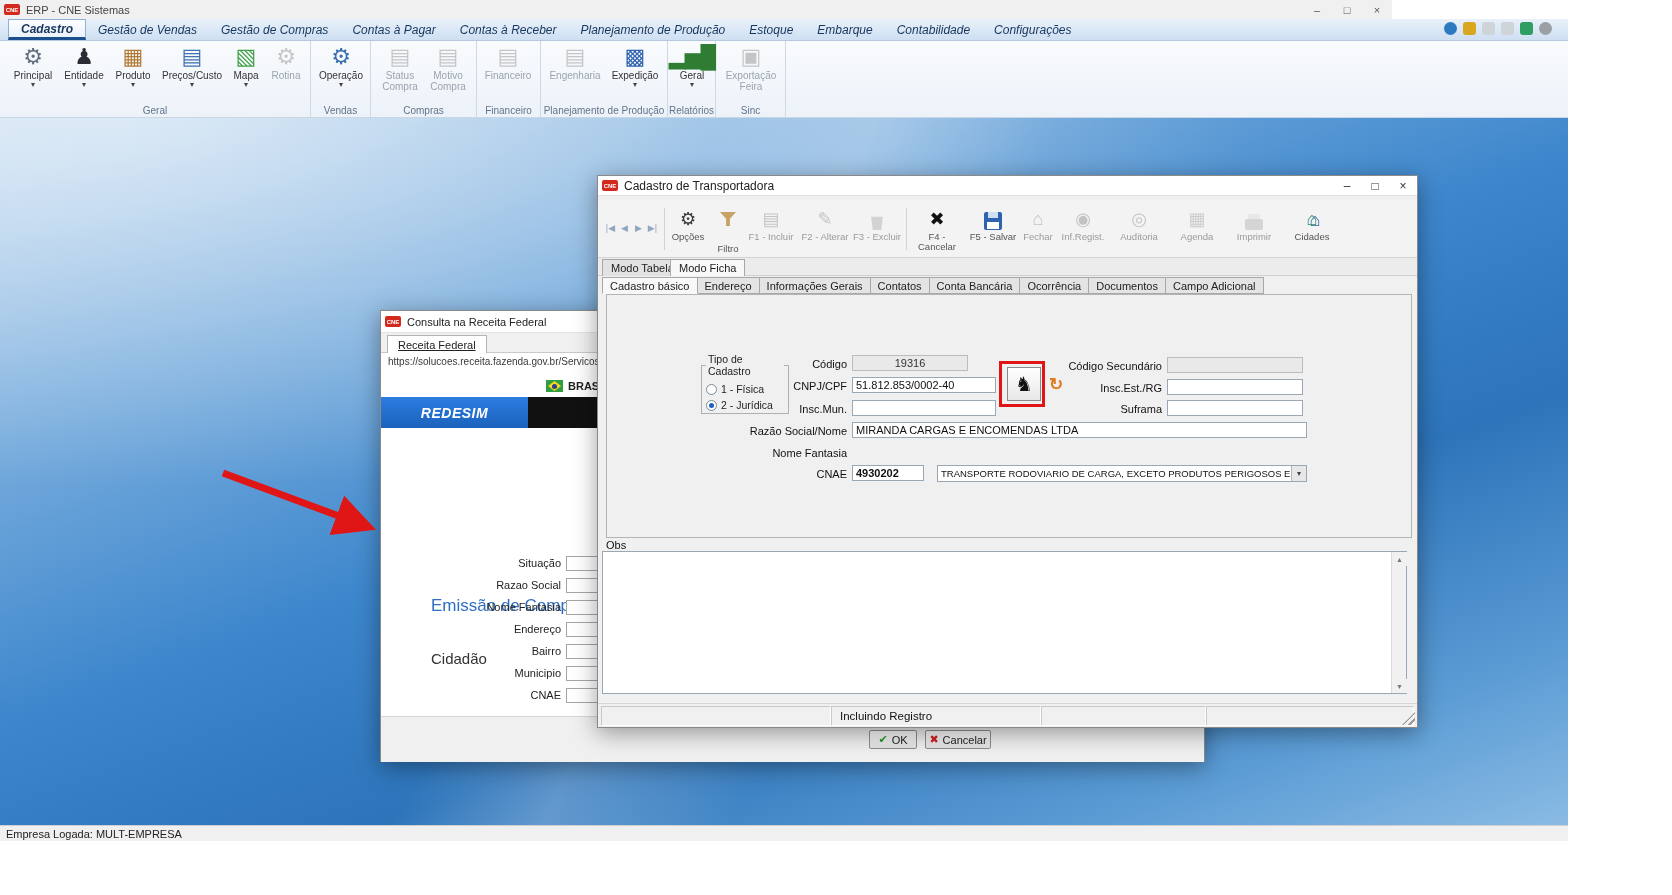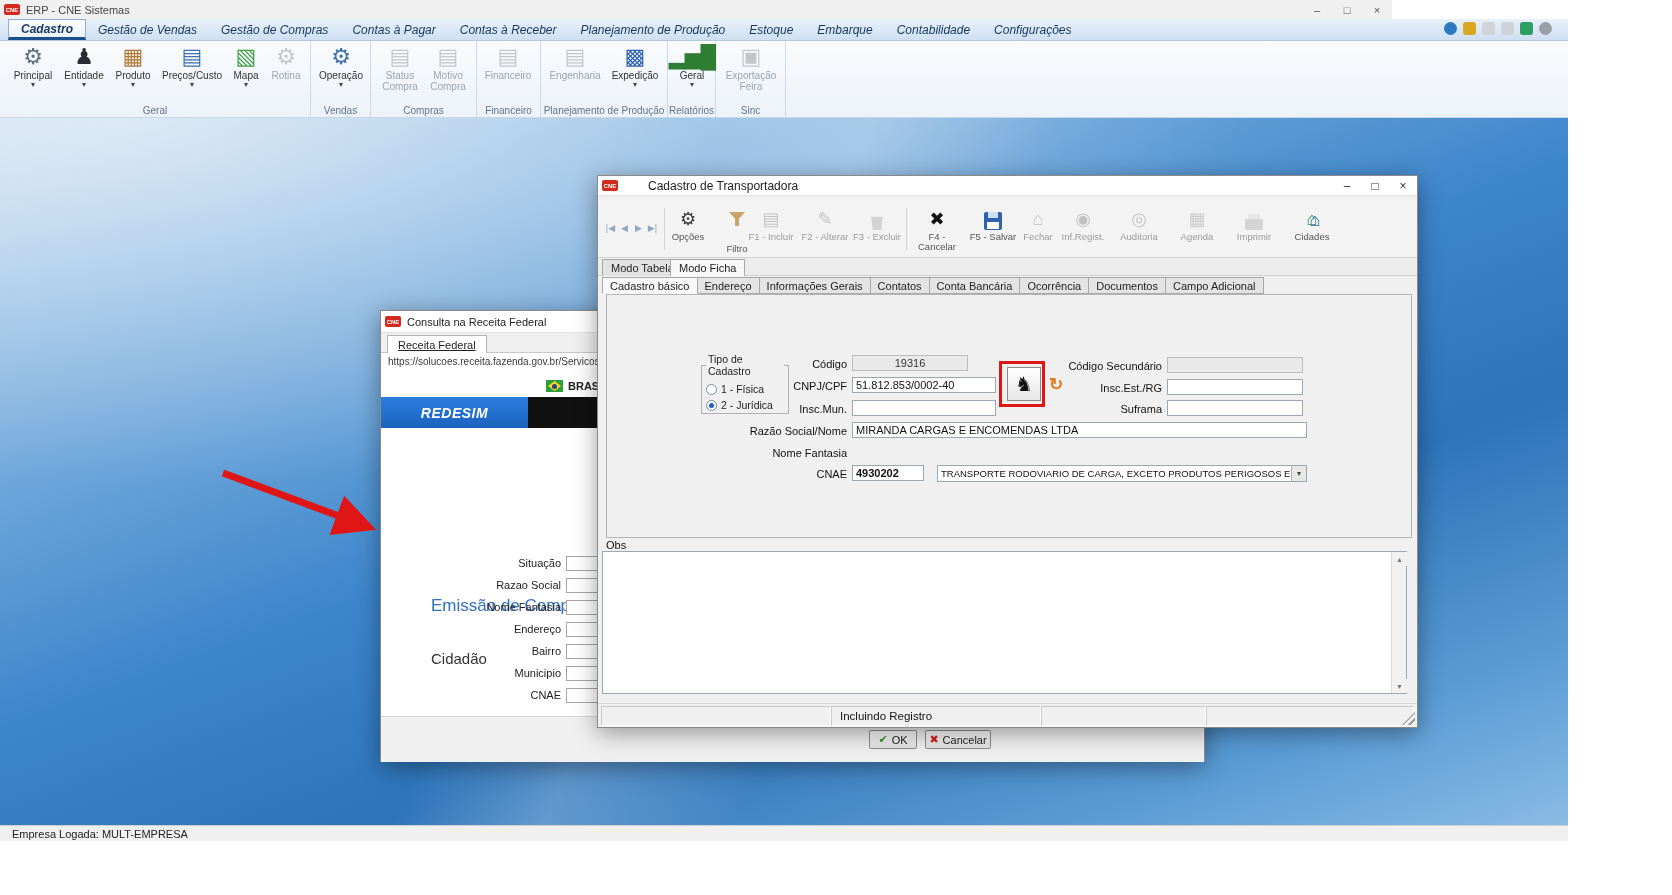--- a/index.html
+++ b/index.html
@@ -112,21 +112,21 @@
   .sp { position:absolute; top:2px; height:20px; border:1px solid #c9c9c9; border-right-color:#fff; border-bottom-color:#fff; background:#f0f0f0; font-size:11.5px; color:#111; display:flex; align-items:center; padding:0 8px; }
   .grip { position:absolute; right:2px; bottom:2px; width:13px; height:13px;
     background:repeating-linear-gradient(135deg, transparent 0 3px, #9a9a9a 3px 5px); clip-path:polygon(100% 0,100% 100%,0 100%); }
 
   
   .anno-rect { position:absolute; left:999px; top:361px; width:46px; height:46px; border:3px solid #e01616; z-index:6; }
   #anno-arrow { position:absolute; left:205px; top:455px; z-index:6; }
 
   
   .appstatus { position:absolute; left:0; top:825px; width:1568px; height:16px; background:#f0f0f0; border-top:1px solid #cfcfcf; display:flex; align-items:center; font-size:11px; color:#222; z-index:4; }
-  .appstatus .lseg { margin-left:12px; }
+  .appstatus .lseg { margin-left:6px; }
   .appstatus .rwrap { margin-left:auto; display:flex; }
   .appstatus .rseg { padding:0 8px; border-left:1px solid #bdbdbd; white-space:nowrap; }
 </style>
 </head>
 <body>
 
 <div id="app">
 
   <div class="titlebar">
     <div class="cne-badge">CNE</div>
@@ -298,42 +298,42 @@
         <span>OK</span>
       </div>
       <div class="btn" style="left:544px;top:13px;width:66px;">
         <span class="gl" style="color:#d02020;">✖</span>
         <span>Cancelar</span>
       </div>
     </div>
   </div>
 
   <div class="win" id="win-cad">
-    <div class="win-tb" style="height:20px;gap:24px;">
+    <div class="win-tb" style="height:20px;">
       <div class="cne-badge">CNE</div>
       <div class="ttl">Cadastro de Transportadora</div>
       <div class="win-ctls">
         <div class="win-ctl">–</div>
         <div class="win-ctl">□</div>
         <div class="win-ctl">×</div>
       </div>
     </div>
 
     <div class="toolbar">
       <div class="navb" style="left:6px;">|◀</div>
       <div class="navb" style="left:20px;">◀</div>
       <div class="navb" style="left:34px;">▶</div>
       <div class="navb" style="left:48px;">▶|</div>
       <div class="vsep" style="left:66px;"></div>
 
       <div class="tbtn" style="left:63px;">
         <div class="tic" style="color:#3a3a3a;">⚙</div>
         <div>Opções</div>
       </div>
-      <div class="tbtn" style="left:112px;gap:18px;">
+      <div class="tbtn" style="left:103px;gap:18px;">
         <div class="tic">
             <span class="ic-funnel"></span>
           </div>
         <div>Filtro</div>
       </div>
       <div class="tbtn dis" style="left:146px;">
         <div class="tic" style="color:#888;">▤</div>
         <div>F1 - Incluir</div>
       </div>
       <div class="tbtn dis" style="left:200px;">

